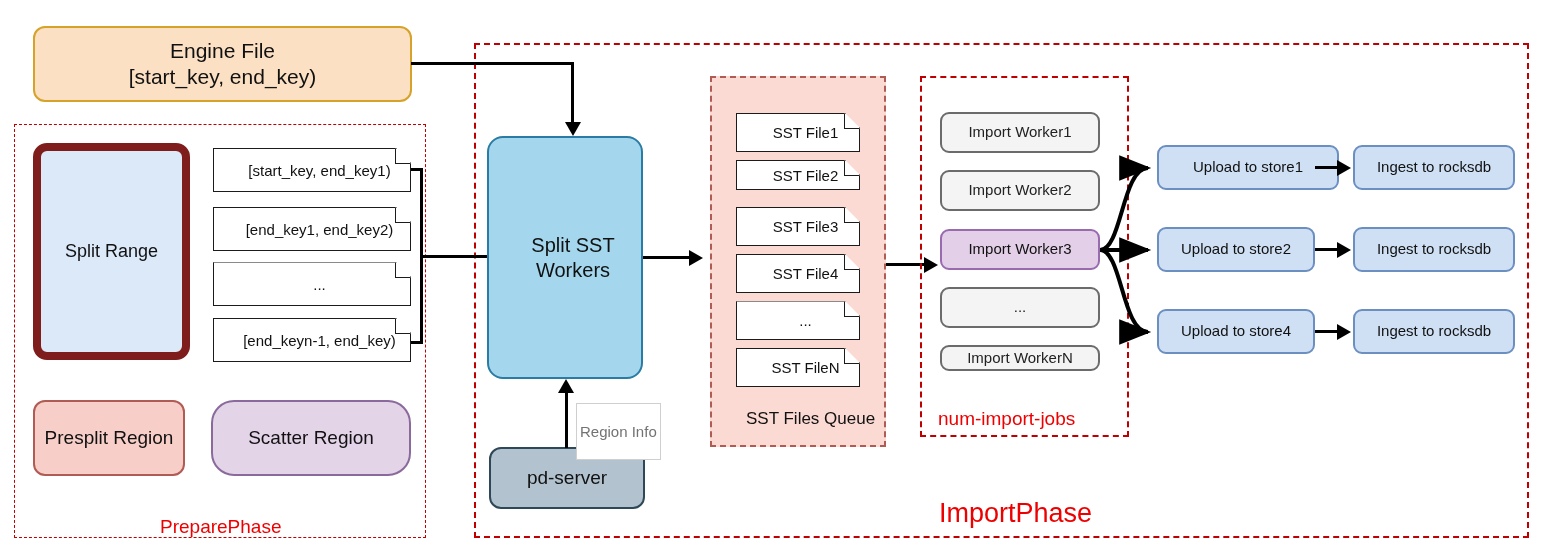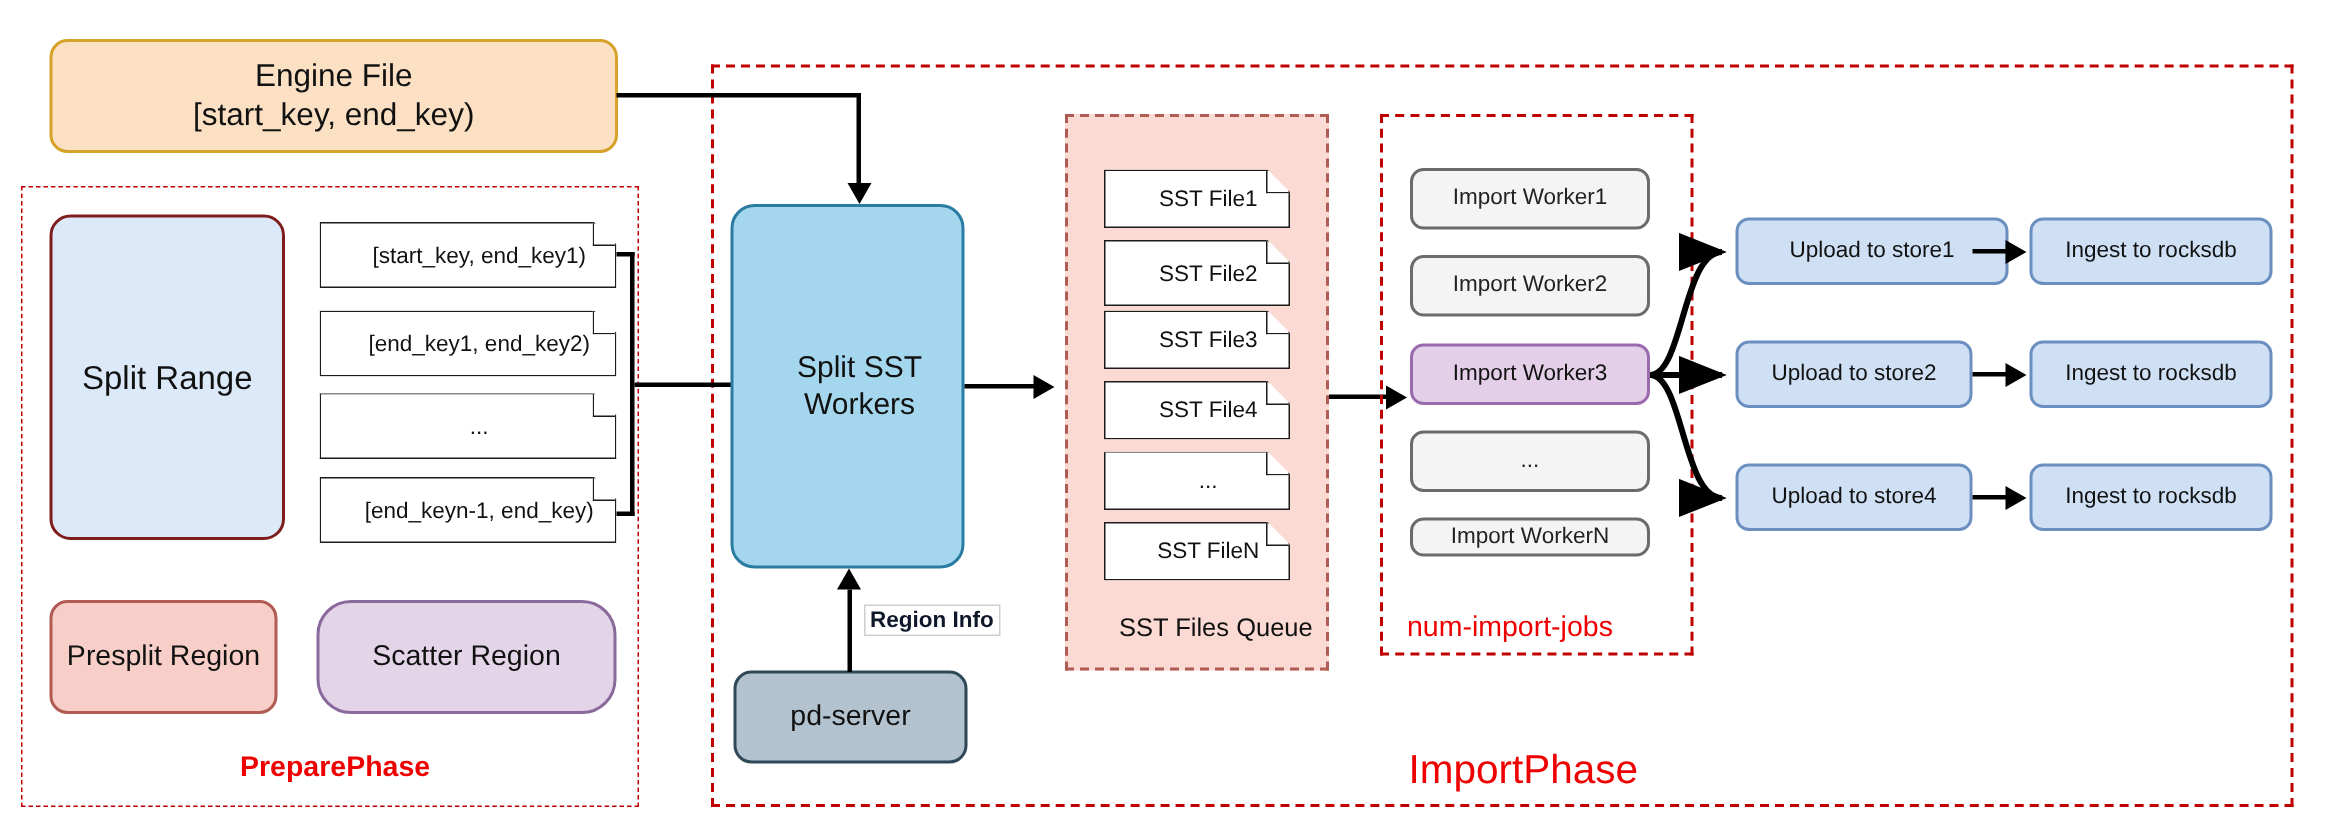--- a/index.html
+++ b/index.html
@@ -11,21 +11,21 @@
   .phase-box.thin{border-width:1.6px;}
   .phase-label{position:absolute;color:#ee0000;font-size:19px;white-space:nowrap;}
   .phase-label.big{font-size:27px;}
 
   
   .node{position:absolute;box-sizing:border-box;display:flex;align-items:center;
         justify-content:center;text-align:center;border-radius:10px;
         font-size:17px;color:#111;line-height:1.25;}
 
   .n-engine{background:#fbe0c3;border:2px solid #d7a22a;border-radius:12px;font-size:21px;}
-  .n-splitrange{background:#dce9f9;border:2px solid #7f1d1d;border-radius:14px;font-size:22px;}
+  .n-splitrange{background:#dce9f9;border:8px solid #7f1d1d;border-radius:14px;font-size:18px;}
   .n-presplit{background:#f7cfc8;border:2px solid #b05b53;border-radius:12px;font-size:19px;}
   .n-scatter{background:#e3d4e8;border:2px solid #8a6a9c;border-radius:12px;font-size:19px;}
   .n-splitsst{background:#a4d7ee;border:2px solid #2b7ca3;border-radius:16px;font-size:20px;}
   .n-pd{background:#b2c3cf;border:2px solid #2f4858;border-radius:12px;font-size:19px;}
   .n-worker{background:#f4f4f4;border:2px solid #6b6b6b;border-radius:9px;font-size:15px;color:#222;}
   .n-worker-hl{background:#e3cfe8;border:2px solid #9a6aae;border-radius:9px;font-size:15px;color:#111;}
   .n-blue{background:#cfe0f5;border:2px solid #6b8fc0;border-radius:9px;font-size:15px;}
 
   
   .queue-panel{position:absolute;background:#fbdad3;border:2px dashed #b05b53;box-sizing:border-box;}
@@ -36,40 +36,40 @@
      clip-path:polygon(0 0, calc(100% - 15px) 0, 100% 15px, 100% 100%, 0 100%);}
   .doc .fold{position:absolute;top:0;right:0;width:15px;height:15px;
      background:#ffffff;border-left:1.6px solid #1b1b1b;border-bottom:1.6px solid #1b1b1b;
      clip-path:polygon(0 0, 100% 100%, 0 100%);}
   .doc .dtext{position:absolute;inset:0;display:flex;align-items:center;justify-content:center;
      font-size:15px;color:#111;text-align:center;margin-left:15px;}
   .doc.faint .docbg{border-top-color:#8a8a8a;}
 
   
   .tag{position:absolute;background:#fff;border:1px solid #cfcfcf;font-size:15px;
-       color:#0f172a;padding:1px 3px;white-space:nowrap;font-weight:bold;}
+       color:#737373;padding:19px 3px;white-space:nowrap;}
 
   
   .ln{position:absolute;background:#000;}
   .hl{height:3px;}
   .vl{width:3px;}
   .arrowhead{position:absolute;width:0;height:0;}
   .ah-right{border-top:8px solid transparent;border-bottom:8px solid transparent;border-left:14px solid #000;}
   .ah-down{border-left:8px solid transparent;border-right:8px solid transparent;border-top:14px solid #000;}
   .ah-up{border-left:8px solid transparent;border-right:8px solid transparent;border-bottom:14px solid #000;}
   .bracket{position:absolute;box-sizing:border-box;border:3px solid #000;border-left:none;}
   svg.curves{position:absolute;left:0;top:0;width:1552px;height:549px;overflow:visible;pointer-events:none;}
 </style>
 </head>
 <body>
 
 <div id="stage">
 
   <div class="phase-box thin" style="left:14px;top:124px;width:412px;height:414px;"></div>
-  <div class="phase-label" style="left:160px;top:501px;font-weight:bold;">PreparePhase</div>
+  <div class="phase-label" style="left:160px;top:516px;">PreparePhase</div>
 
   <div class="phase-box" style="left:474px;top:43px;width:1055px;height:495px;"></div>
   <div class="phase-label big" style="left:939px;top:498px;">ImportPhase</div>
 
   <div class="node n-engine" style="left:33px;top:26px;width:379px;height:76px;flex-direction:column;">
     <span>Engine File</span>
     <span>[start_key, end_key)</span>
   </div>
 
   <div class="node n-splitrange" style="left:33px;top:143px;width:157px;height:217px;">
@@ -128,21 +128,21 @@
   <div class="arrowhead ah-right" style="left:689px;top:250px;"></div>
 
   <div class="queue-panel" style="left:710px;top:76px;width:176px;height:371px;"></div>
   <div class="phase-label" style="left:722px;top:409px;color:#111;font-size:17px;margin-left:24px;">SST Files Queue</div>
 
   <div class="doc" style="left:736px;top:113px;width:124px;height:39px;">
     <div class="docbg"></div>
     <div class="fold"></div>
     <div class="dtext">SST File1</div>
   </div>
-  <div class="doc" style="left:736px;top:160px;width:124px;height:44px;">
+  <div class="doc" style="left:736px;top:160px;width:124px;height:30px;">
     <div class="docbg"></div>
     <div class="fold"></div>
     <div class="dtext">SST File2</div>
   </div>
   <div class="doc" style="left:736px;top:207px;width:124px;height:39px;">
     <div class="docbg"></div>
     <div class="fold"></div>
     <div class="dtext">SST File3</div>
   </div>
   <div class="doc" style="left:736px;top:254px;width:124px;height:39px;">

